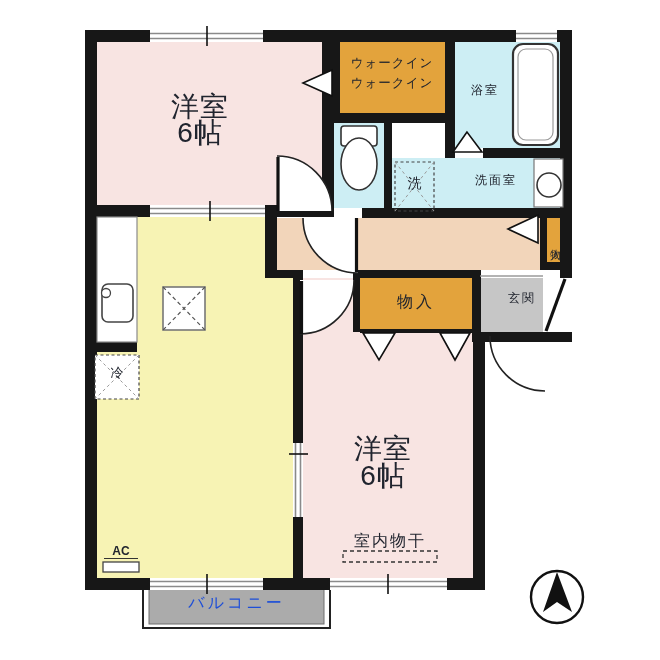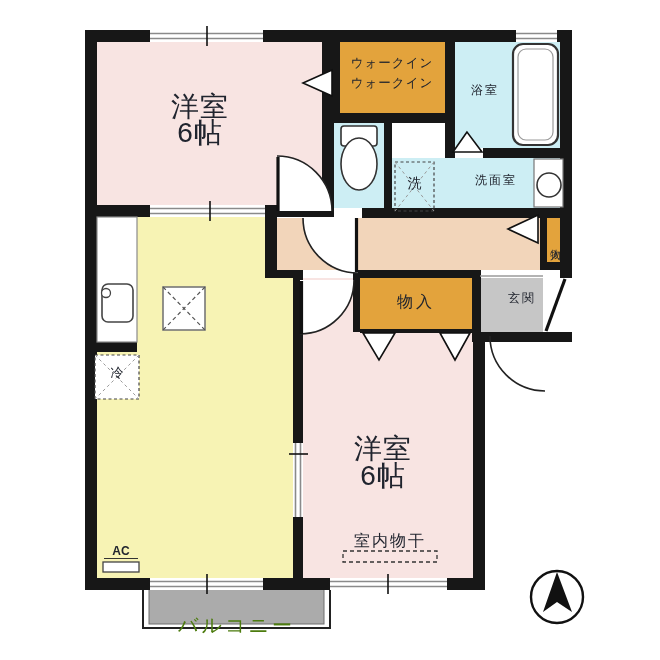--- a/index.html
+++ b/index.html
@@ -8,21 +8,21 @@
   #plan-svg{position:absolute;left:0;top:0;}
   .wall{fill:var(--wall,#171717);}
   .lbl{position:absolute;color:var(--ink,#20242e);font-weight:400;text-align:center;
        line-height:1.05;white-space:nowrap;}
   .lbl-room{font-size:28px;letter-spacing:1px;}
   .lbl-ldk{font-size:21px;letter-spacing:1px;}
   .lbl-mid{font-size:12px;letter-spacing:2px;}
   .lbl-small{font-size:12.5px;letter-spacing:1px;}
   .lbl-tiny{font-size:16px;letter-spacing:2px;}
   .lbl-vert{writing-mode:vertical-rl;text-orientation:upright;font-size:10.5px;line-height:1;}
-  .lbl-balcony{font-size:20px;letter-spacing:3px;color:#4d7c0f;margin-top:20px;}
+  .lbl-balcony{font-size:16px;letter-spacing:3px;color:#1d4ed8;}
   .lbl-ac{font-size:12px;font-weight:700;border-bottom:1.5px solid #333;}
 </style>
 </head>
 <body>
 
 <div id="stage" style="--wall: #171717; --ink: #20242e; --room_pink: #f8e4e2; --ldk_yellow: #f7f3b4; --closet_orange: #e3a33c; --wet_blue: #cdeef4; --hall_peach: #f2d5ba; --entrance_gray: #c6c6c6; --balcony_gray: #ababab;">
 
   <svg id="plan-svg" width="660" height="660" viewBox="0 0 660 660">
 
     <g>

